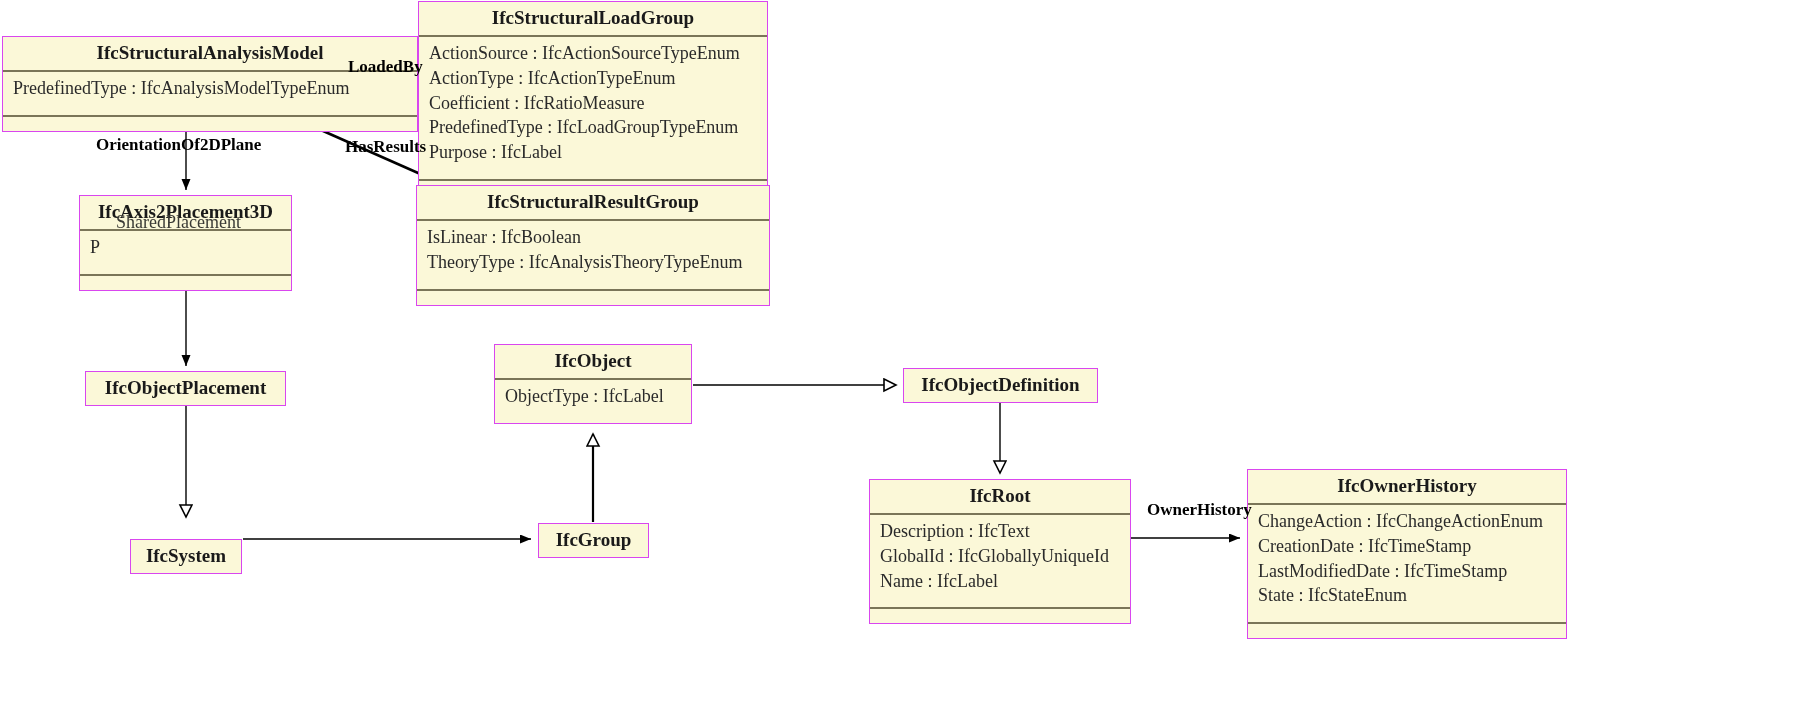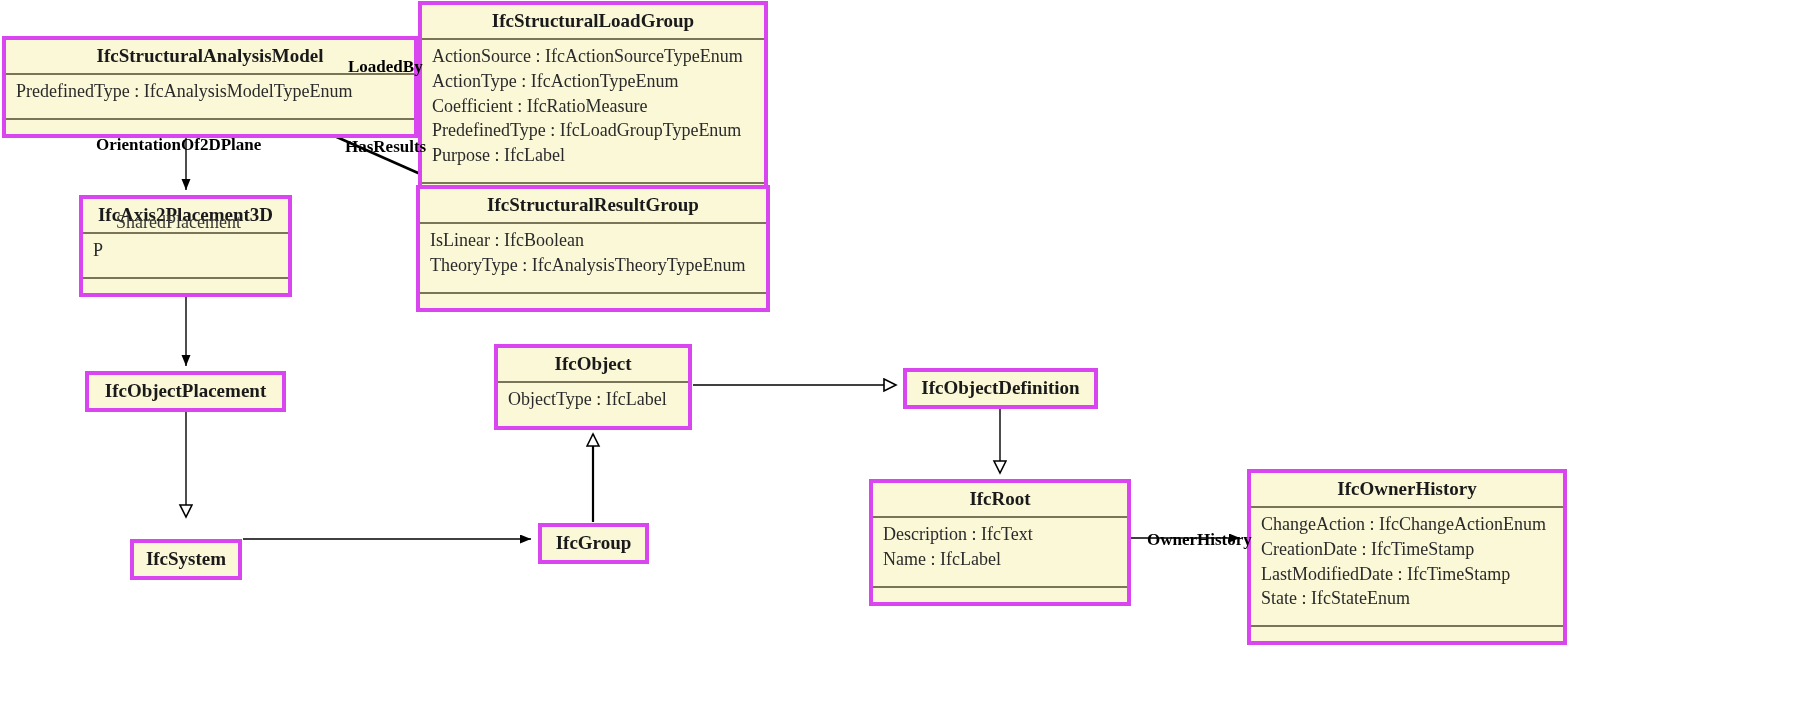--- a/index.html
+++ b/index.html
@@ -19,21 +19,21 @@
     position: absolute;
     left: 0;
     top: 0;
     width: 1816px;
     height: 707px;
     pointer-events: none;
   }
   .uml-class {
     position: absolute;
     background: #fbf8d8;
-    border: 4px solid #d946ef;
+    border: 1px solid #d946ef;
     box-sizing: border-box;
     z-index: 5;
   }
   .uml-title {
     text-align: center;
     font-weight: bold;
     font-size: 19px;
     color: #1a1a1a;
     padding: 5px 8px 6px 8px;
     line-height: 1.15;
@@ -188,20 +188,21 @@
 
   <div class="uml-class" style="left:903px; top:368px; width:195px;">
     <div class="uml-title">IfcObjectDefinition</div>
   </div>
 
   <div class="uml-class" style="left:869px; top:479px; width:262px;">
     <div class="uml-title">IfcRoot</div>
     <div class="uml-sep"></div>
     <div class="uml-attrs">
       <div class="uml-attr">Description : IfcText</div>
+      <div class="uml-attr">GlobalId : IfcGloballyUniqueId</div>
       <div class="uml-attr">Name : IfcLabel</div>
     </div>
     <div class="uml-sep"></div>
     <div class="uml-ops"></div>
   </div>
 
   <div class="uml-class" style="left:1247px; top:469px; width:320px;">
     <div class="uml-title">IfcOwnerHistory</div>
     <div class="uml-sep"></div>
     <div class="uml-attrs">
@@ -219,15 +220,15 @@
   </div>
 
   <div class="uml-class" style="left:538px; top:523px; width:111px;">
     <div class="uml-title">IfcGroup</div>
   </div>
 
   <div class="edge-label" style="left:348px; top:57px;">LoadedBy</div>
   <div class="edge-label" style="left:345px; top:137px;text-align:right;">HasResults</div>
   <div class="edge-label" style="left:96px; top:135px;">OrientationOf2DPlane</div>
   <div class="edge-label plain" style="left:116px; top:212px; font-size:18px;">SharedPlacement</div>
-  <div class="edge-label" style="left:1147px; top:530px;">OwnerHistory</div>
+  <div class="edge-label" style="left:1147px; top:500px;">OwnerHistory</div>
 
 </div>
 
 </body></html>

